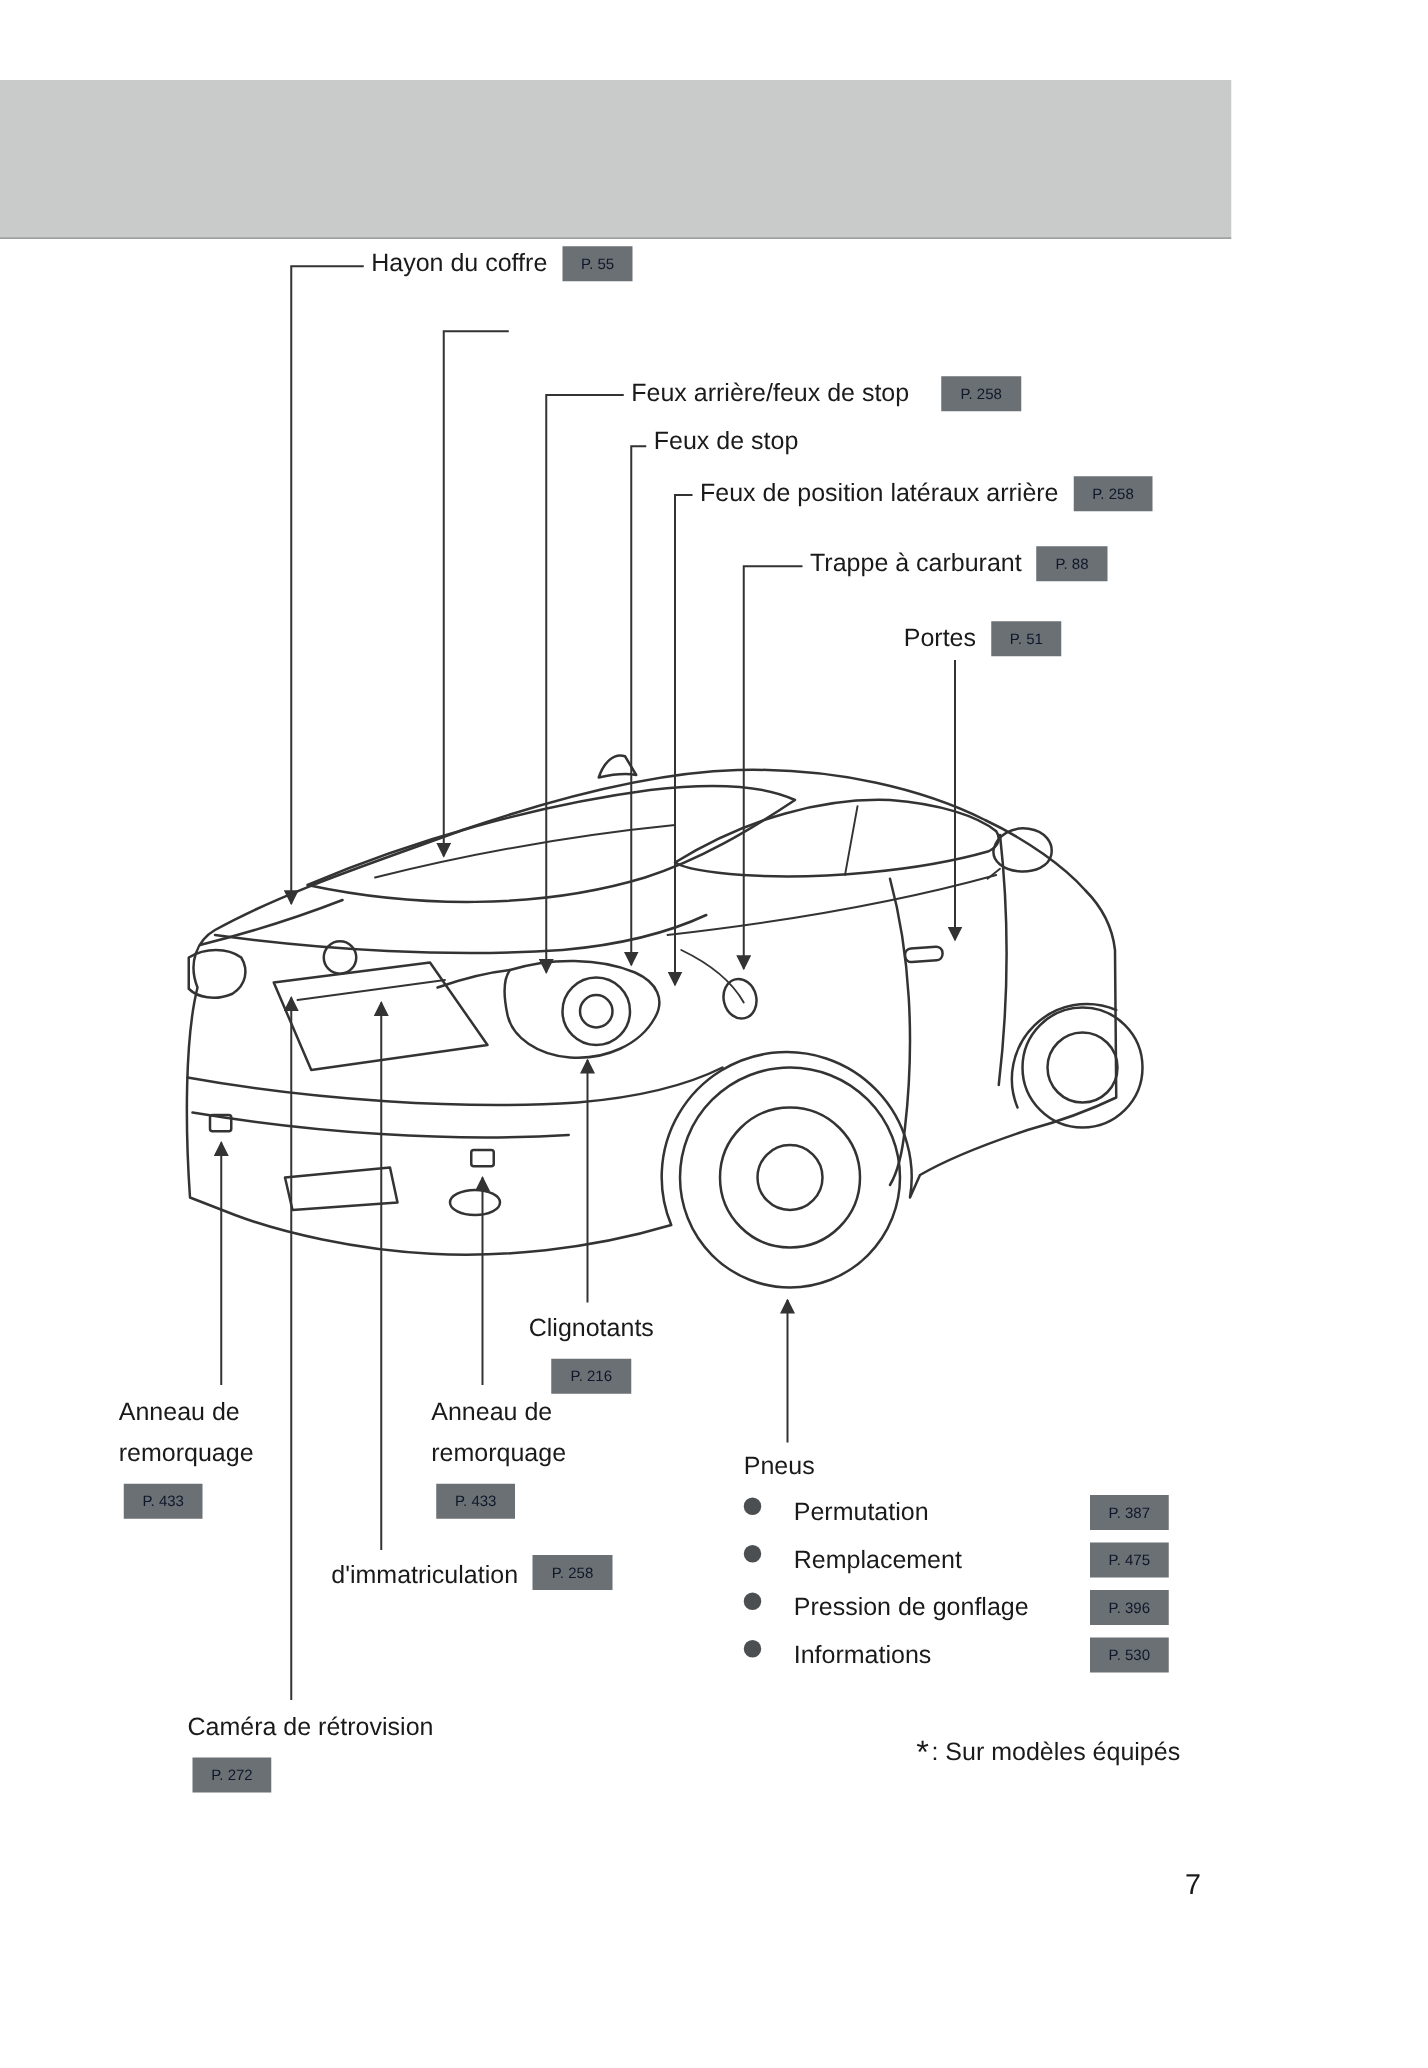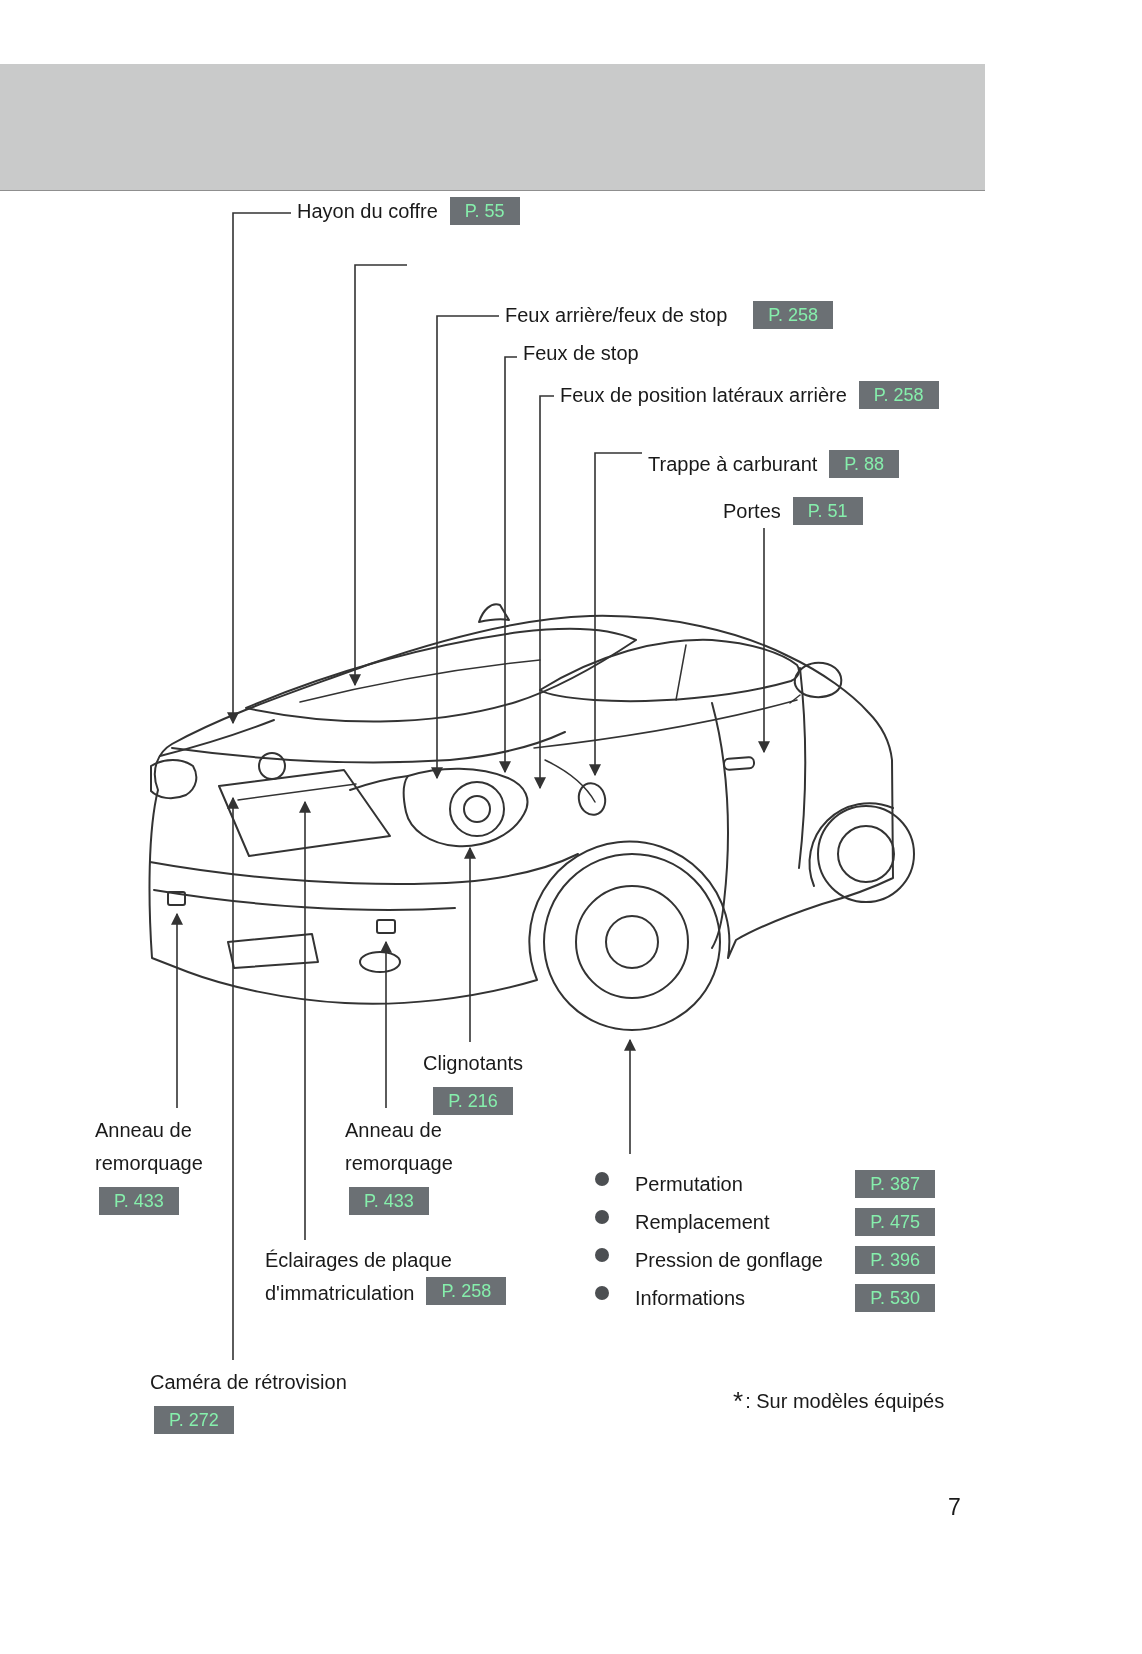--- a/index.html
+++ b/index.html
@@ -26,22 +26,22 @@
   .callout {
     position: absolute;
     display: flex;
     align-items: center;
     gap: 12px;
     font-size: 20px;
     white-space: nowrap;
   }
   .badge {
     background: #6b7074;
-    color: #86efac;
-    font-size: 18px;
+    color: #0f172a;
+    font-size: 12px;
     line-height: 22px;
     padding: 3px 15px;
     min-width: 54px;
     text-align: center;
     display: inline-block;
   }
   .col { position: absolute; display: flex; flex-direction: column; font-size: 20px; }
   .col .line { line-height: 33px; white-space: nowrap; }
   .col .badge { align-self: flex-start; margin-top: 7px; margin-left: 4px; }
   .col.center { align-items: center; }
@@ -186,21 +186,21 @@
 
   <div class="callout" style="left:523px; top:342px;text-align:center;">
     <span>Feux de stop</span>
   </div>
 
   <div class="callout" style="left:560px; top:381px;">
     <span>Feux de position latéraux arrière</span>
     <span class="badge">P. 258</span>
   </div>
 
-  <div class="callout" style="left:648px; top:450px;">
+  <div class="callout" style="left:648px; top:437px;">
     <span>Trappe à carburant</span>
     <span class="badge">P. 88</span>
   </div>
 
   <div class="callout" style="left:723px; top:497px;">
     <span>Portes</span>
     <span class="badge">P. 51</span>
   </div>
 
   <div class="col center" style="left:423px; top:1047px;">
@@ -214,33 +214,33 @@
     <span class="badge">P. 433</span>
   </div>
 
   <div class="col" style="left:345px; top:1114px;">
     <span class="line">Anneau de</span>
     <span class="line">remorquage</span>
     <span class="badge">P. 433</span>
   </div>
 
   <div class="col" style="left:265px; top:1244px;">
-    <span class="line">Éclairages de plaque</span>
     <span style="display:flex; align-items:center; gap:12px;">
       <span class="line">d'immatriculation</span>
       <span class="badge" style="margin:0;">P. 258</span>
     </span>
   </div>
 
   <div class="col" style="left:150px; top:1366px;">
     <span class="line">Caméra de rétrovision</span>
     <span class="badge">P. 272</span>
   </div>
 
   <div class="tires">
+    <div class="title">Pneus</div>
     <div class="tire-row">
       <span class="tire-left">
         <span class="bullet"></span>
         <span>Permutation</span>
       </span>
       <span class="badge">P. 387</span>
     </div>
     <div class="tire-row">
       <span class="tire-left">
         <span class="bullet"></span>

